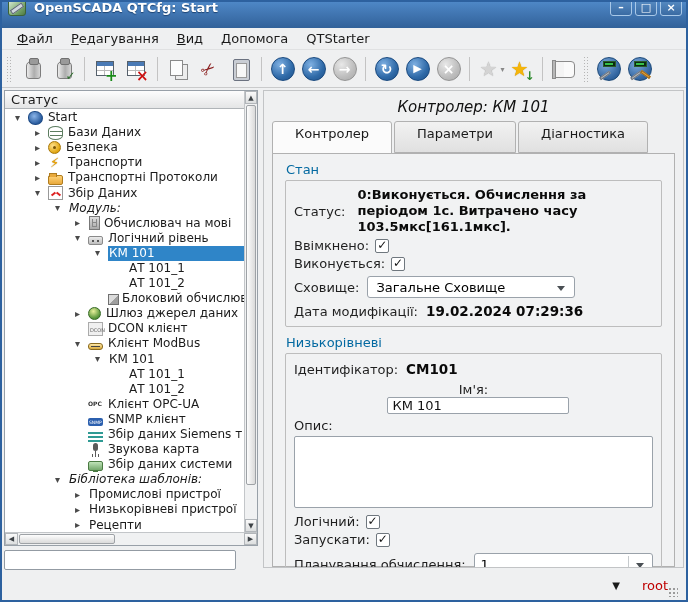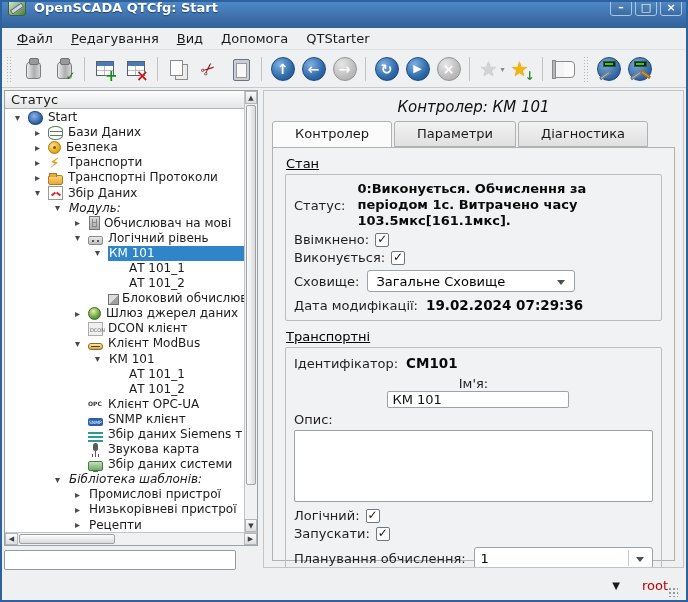--- a/index.html
+++ b/index.html
@@ -175,25 +175,25 @@
             font-family:"DejaVu Sans",sans-serif; }
 
   
   .right { flex:1; margin-left:5px; margin-bottom:2px; border:1px solid #c2c4c6; background:#eff0f1;
            display:flex; flex-direction:column; overflow:hidden; }
   .panel-title { text-align:center; font-weight:normal; font-style:italic; font-size:15px;
                  color:#111; padding:7px 0 3px; flex:none; }
   .tabs { display:flex; margin:2px 0 0 8px; flex:none; position:relative; z-index:2; }
   .tab { padding:4px 22px 5px; font-size:13px; color:#1b1b1b; background:linear-gradient(#f2f2f2,#e0e0e0);
          border:1px solid #b1b1b1; border-radius:3px 3px 0 0; margin-right:2px; }
-  .tab.active { background:#fbfbfb; margin-bottom:-1px; padding-bottom:6px; }
+  .tab.active { background:#fbfbfb; margin-bottom:-1px; padding-bottom:12px; }
   .pane { margin:0 8px; border:1px solid #b1b1b1; background:#f1f2f3; height:414px; flex:none;
           padding:4px 12px 0; position:relative; z-index:1; }
 
-  .group-label { font-size:13px; color:#000000; margin:4px 0 3px 1px;text-decoration:underline; }
+  .group-label { font-size:13px; color:#0369a1; margin:4px 0 3px 1px; }
   .gframe { border:1px solid #bdbdbd; border-radius:2px; padding:5px 8px 6px; }
   .lab { font-size:13px; color:#1f1f1f; white-space:nowrap; }
   .bold { font-weight:bold; color:#0a0a0a; }
   .row-status { display:flex; align-items:center; margin:1px 0 3px; }
   .status-value { font-weight:bold; font-size:13px; line-height:16px; max-width:322px; margin-left:12px; color:#0a0a0a; }
   .cbrow { display:flex; align-items:center; margin:3px 0; }
   .cb { width:14px; height:14px; border:1px solid #6f777e; border-radius:2px; background:#fff;
         margin-left:6px; display:flex; align-items:center; justify-content:center; }
   .cb i { font-style:normal; font-size:12px; font-weight:bold; color:#111; line-height:1; margin-top:-1px; }
   .combo-row { display:flex; align-items:center; margin:5px 0 4px; }
@@ -528,21 +528,21 @@
             <span class="combo storage">
               <span>Загальне Сховище</span>
             </span>
           </div>
           <div class="daterow">
             <span class="lab">Дата модифікації:</span>
             <span class="bold">19.02.2024 07:29:36</span>
           </div>
         </div>
 
-        <div class="group-label" style="margin-top:8px">Транспортні</div>
+        <div class="group-label" style="margin-top:8px">Низькорівневі</div>
         <div class="gframe">
           <div class="idrow">
             <span class="lab">Ідентифікатор:</span>
             <span class="bold">CM101</span>
           </div>
           <div class="namerow">
             <span class="lab">Ім'я:</span>
             <input class="textin" value="КМ 101" style="">
           </div>
           <div class="lab desclabel">Опис:</div>

